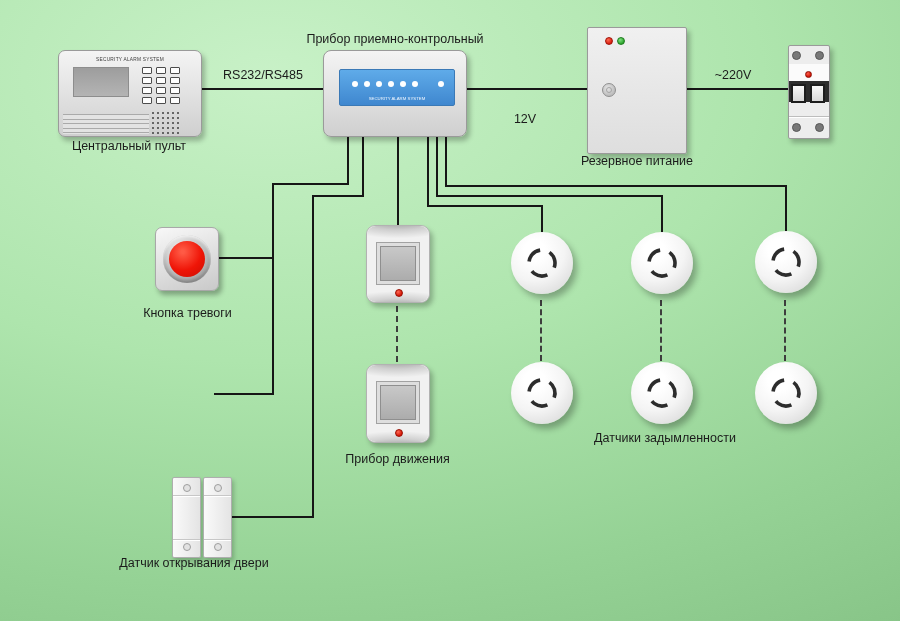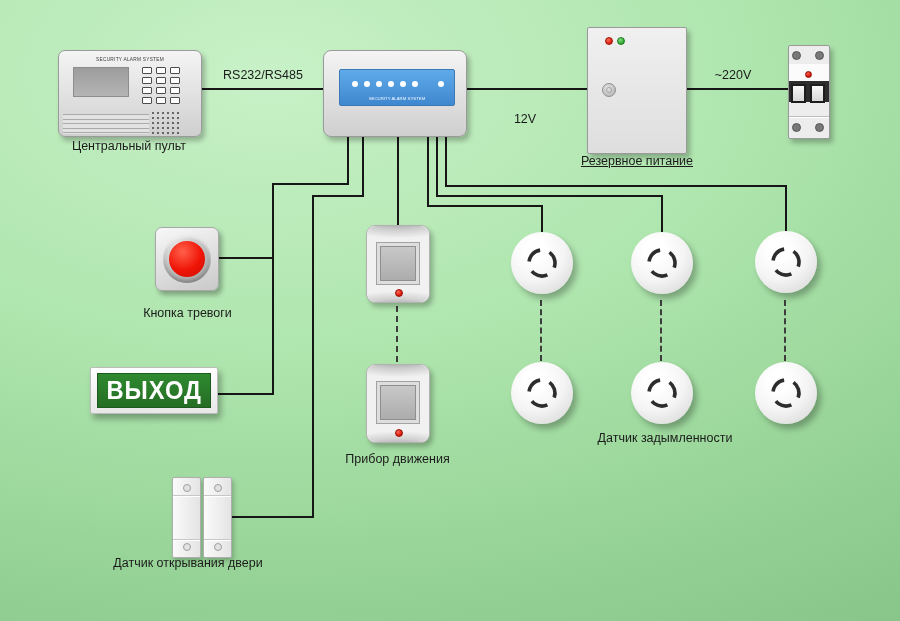--- a/index.html
+++ b/index.html
@@ -184,39 +184,40 @@
       <div class="spk-dot"></div>
         <div class="spk-dot"></div>
         <div class="spk-dot"></div>
         <div class="spk-dot"></div>
         <div class="spk-dot"></div>
         <div class="spk-dot"></div>
     </div>
   </div>
   <div class="lbl" style="left:58px;top:139px;width:142px;">Центральный пульт</div>
 
+  <div class="lbl" style="left:295px;top:32px;width:200px;">Прибор приемно-контрольный</div>
   <div class="dev panel">
     <div class="bluepanel">
       <div class="pdot" style="left:12px;"></div>
       <div class="pdot" style="left:24px;"></div>
       <div class="pdot" style="left:36px;"></div>
       <div class="pdot" style="left:48px;"></div>
       <div class="pdot" style="left:60px;"></div>
       <div class="pdot" style="left:72px;"></div>
       <div class="pdot" style="left:98px;"></div>
       <div class="bluetext">SECURITY ALARM SYSTEM</div>
     </div>
   </div>
 
   <div class="dev psu">
     <div class="led led-red" style="left:17px;top:9px;"></div>
     <div class="led led-green" style="left:29px;top:9px;"></div>
     <div class="screw"></div>
   </div>
-  <div class="lbl" style="left:572px;top:154px;width:130px;text-decoration:underline;">Резервное питание</div>
+  <div class="lbl" style="left:572px;top:154px;width:130px;">Резервное питание</div>
 
   <div class="dev breaker">
     <div class="bscrew" style="left:3px;top:5px;"></div>
     <div class="bscrew" style="left:26px;top:5px;"></div>
     <div class="bdiv" style="top:18px;"></div>
     <div class="bwhite"></div>
     <div class="bred"></div>
     <div class="btoggleband">
       <div class="btoggle" style="left:2px;"></div>
       <div class="btoggle" style="left:21px;"></div>
@@ -226,39 +227,34 @@
     <div class="bscrew" style="left:26px;top:77px;"></div>
   </div>
 
   <div class="alarm">
     <div class="alarm-ring">
       <div class="alarm-red"></div>
     </div>
   </div>
   <div class="lbl" style="left:130px;top:306px;width:115px;">Кнопка тревоги</div>
 
-  <div class="exit">
-    <div class="exit-green">
-      <span class="exit-text">ВЫХОД</span>
-    </div>
-  </div>
 
   <div class="doorbar" style="left:172px;">
     <div class="doorline" style="top:17px;"></div>
       <div class="doorline" style="bottom:17px;"></div>
     <div class="doorscrew" style="top:6px;"></div>
       <div class="doorscrew" style="bottom:6px;"></div>
   </div>
   <div class="doorbar" style="left:203px;">
     <div class="doorline" style="top:17px;"></div>
       <div class="doorline" style="bottom:17px;"></div>
     <div class="doorscrew" style="top:6px;"></div>
       <div class="doorscrew" style="bottom:6px;"></div>
   </div>
-  <div class="lbl" style="left:98px;top:556px;width:180px;">Датчик открывания двери</div>
+  <div class="lbl" style="left:104px;top:556px;width:180px;">Датчик открывания двери</div>
 
   <div class="pir" style="top:225px;height:76px;">
     <div class="pir-shade-top"></div>
       <div class="pir-shade-bot"></div>
     <div class="pir-window">
         <div class="pir-window-in"></div>
       </div>
     <div class="pir-led" style="top:63px;"></div>
   </div>
   <div class="pir" style="top:364px;height:77px;">
@@ -294,20 +290,20 @@
   <div class="smoke" style="left:631px;top:362px;">
     <svg width="62" height="62" viewBox="0 0 62 62">
         <circle cx="31" cy="31" r="13" fill="none" stroke="#2d2d2d" stroke-width="3.6" stroke-dasharray="17 10.2" transform="rotate(-55 31 31)"></circle>
       </svg>
   </div>
   <div class="smoke" style="left:755px;top:362px;">
     <svg width="62" height="62" viewBox="0 0 62 62">
         <circle cx="31" cy="31" r="13" fill="none" stroke="#2d2d2d" stroke-width="3.6" stroke-dasharray="17 10.2" transform="rotate(-55 31 31)"></circle>
       </svg>
   </div>
-  <div class="lbl" style="left:580px;top:431px;width:170px;">Датчик задымленности</div>
+  <div class="lbl" style="left:580px;top:431px;width:170px;">Датчики задымленности</div>
 
   <div class="lbl" style="left:205px;top:68px;width:116px;">RS232/RS485</div>
   <div class="lbl" style="left:480px;top:68px;width:90px;margin-top:44px;">12V</div>
   <div class="lbl" style="left:688px;top:68px;width:90px;">~220V</div>
 
 
 </div>
 
 </body></html>

